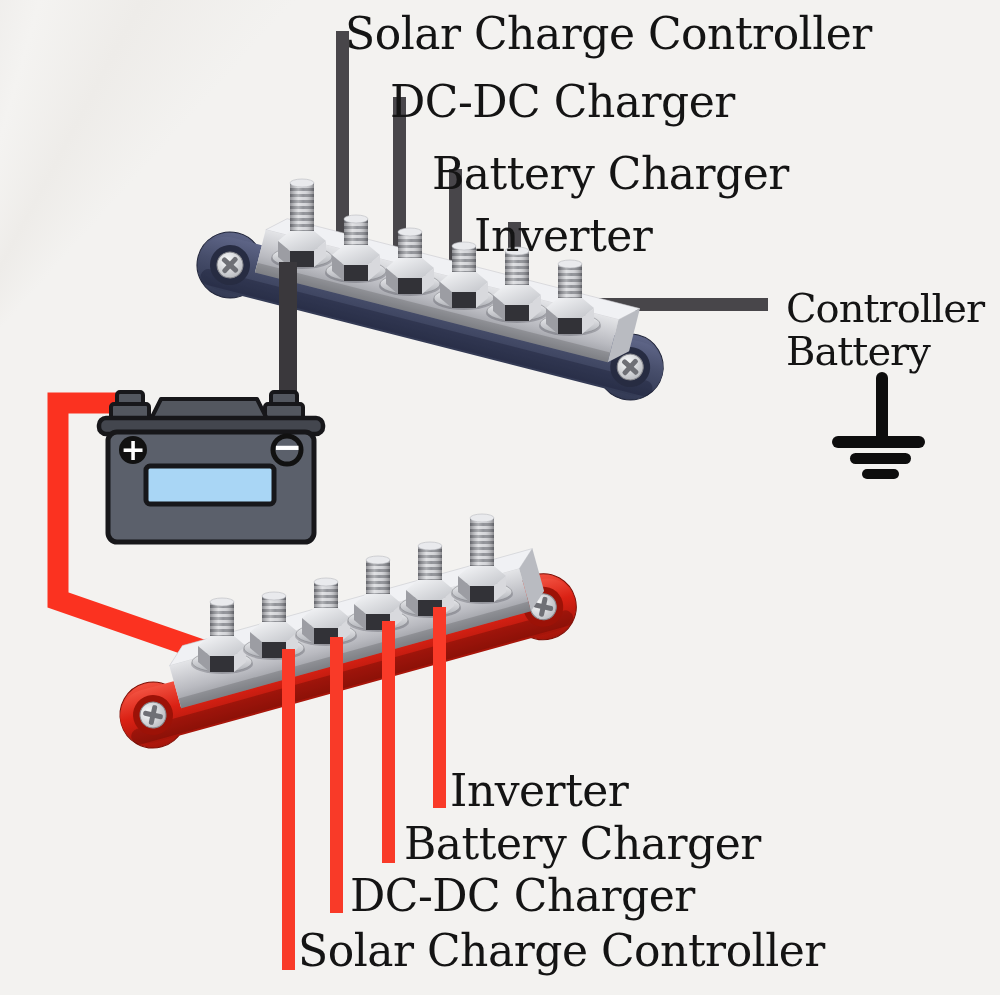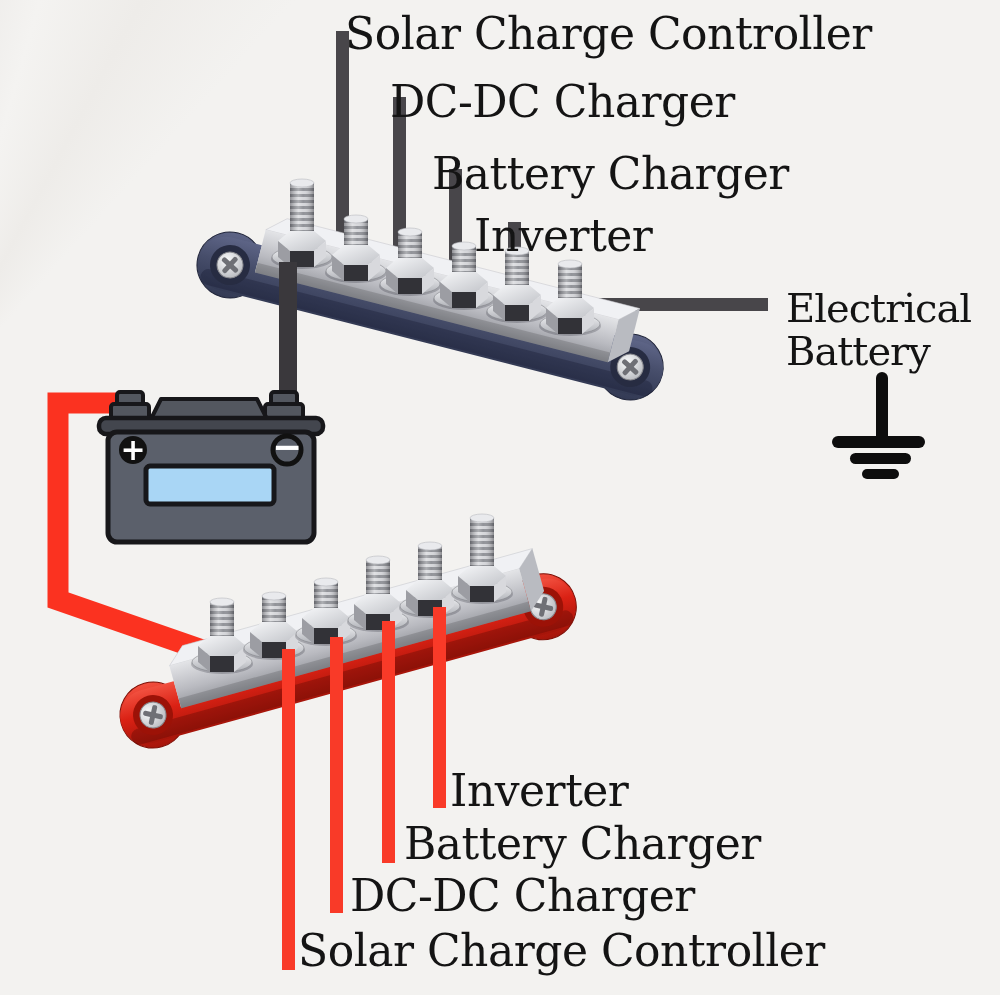--- a/index.html
+++ b/index.html
@@ -33,21 +33,21 @@
   <div class="lbl z10" style="left:432px;top:151px">Battery Charger</div>
   <div class="lbl z10" style="left:474px;top:213px">Inverter</div>
 
   <div class="leader z1" style="left:336px;top:31px;width:13px;height:204px"></div>
   <div class="leader z1" style="left:393px;top:97px;width:13px;height:150px"></div>
   <div class="leader z1" style="left:449px;top:169px;width:13px;height:92px"></div>
   <div class="leader z1" style="left:508px;top:222px;width:13px;height:46px"></div>
   <div class="leader z1" style="left:588px;top:298px;width:180px;height:13px"></div>
 
   <div class="lbl lbl-sm z10" style="left:786px;top:287px">
-    <div>Electrical</div>
+    <div>Controller</div>
     <div>Battery</div>
   </div>
   <div>
     <div class="gnd z1" style="left:876px;top:372px;width:12px;height:72px"></div>
     <div class="gnd z1" style="left:832px;top:436px;width:93px;height:12px"></div>
     <div class="gnd z1" style="left:850px;top:453px;width:61px;height:11px"></div>
     <div class="gnd z1" style="left:862px;top:469px;width:37px;height:10px"></div>
   </div>
 
   <svg class="z2" style="left:0;top:0" width="1000" height="995" viewBox="0 0 1000 995">

